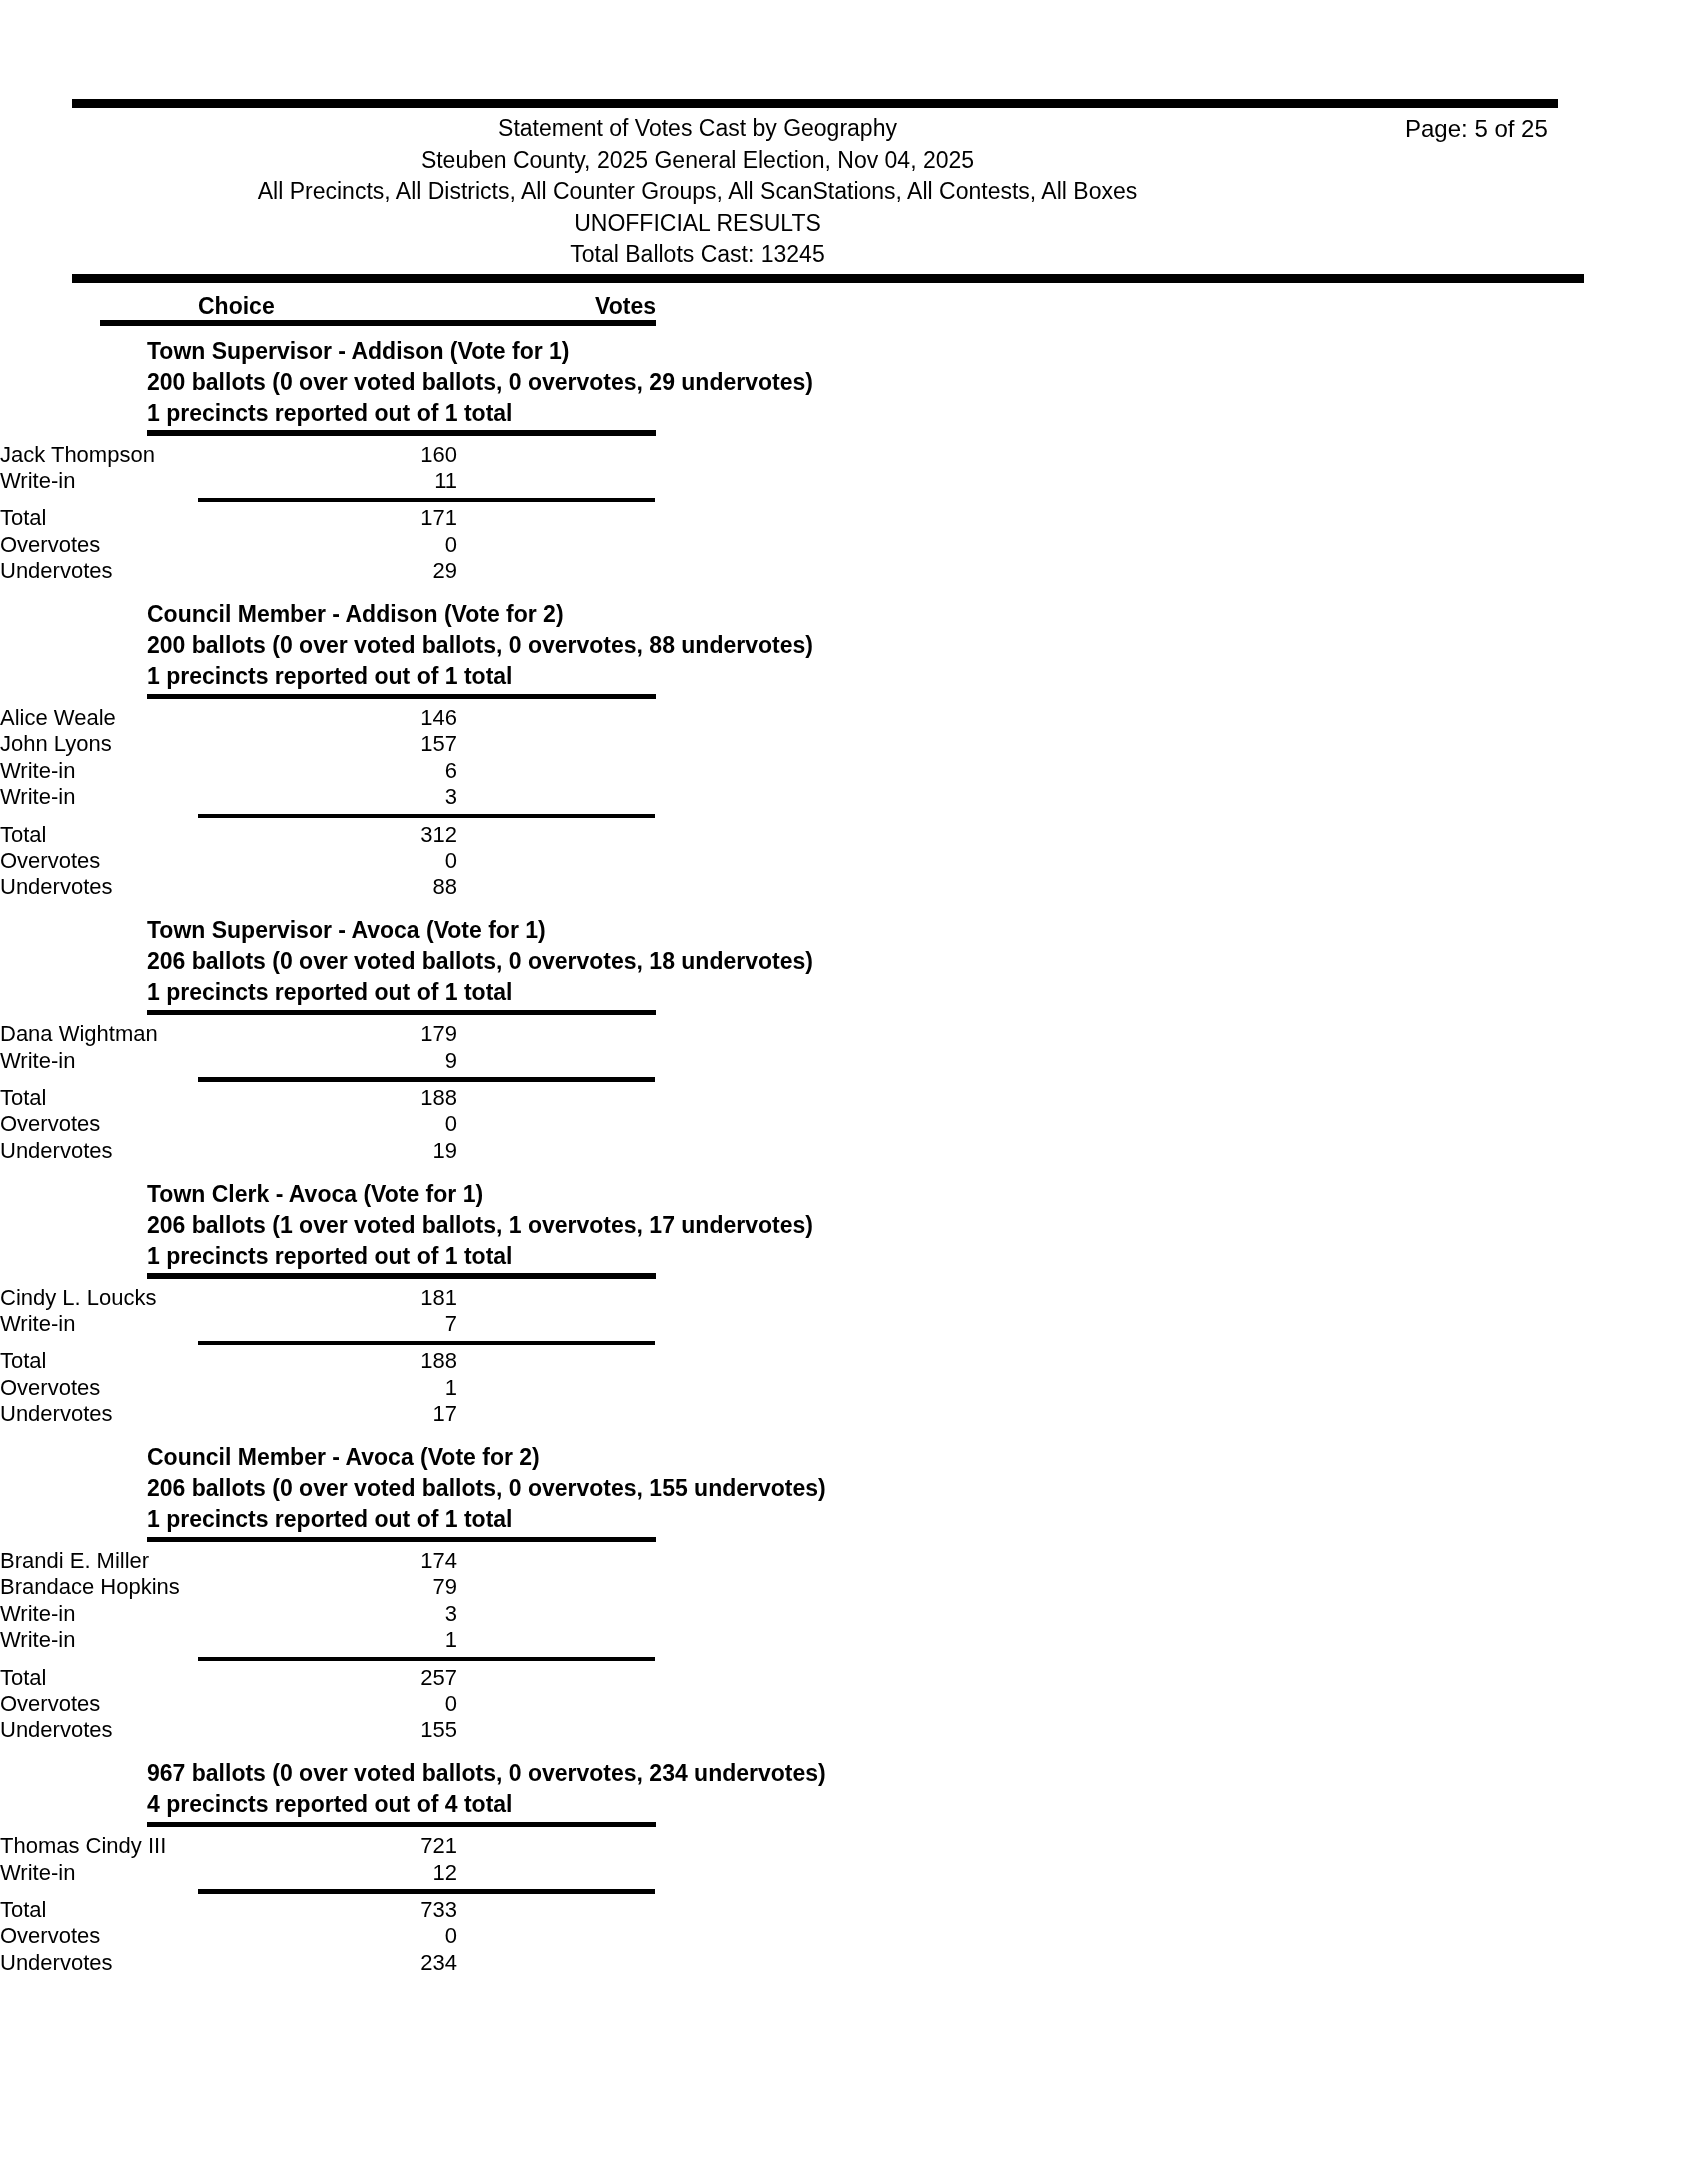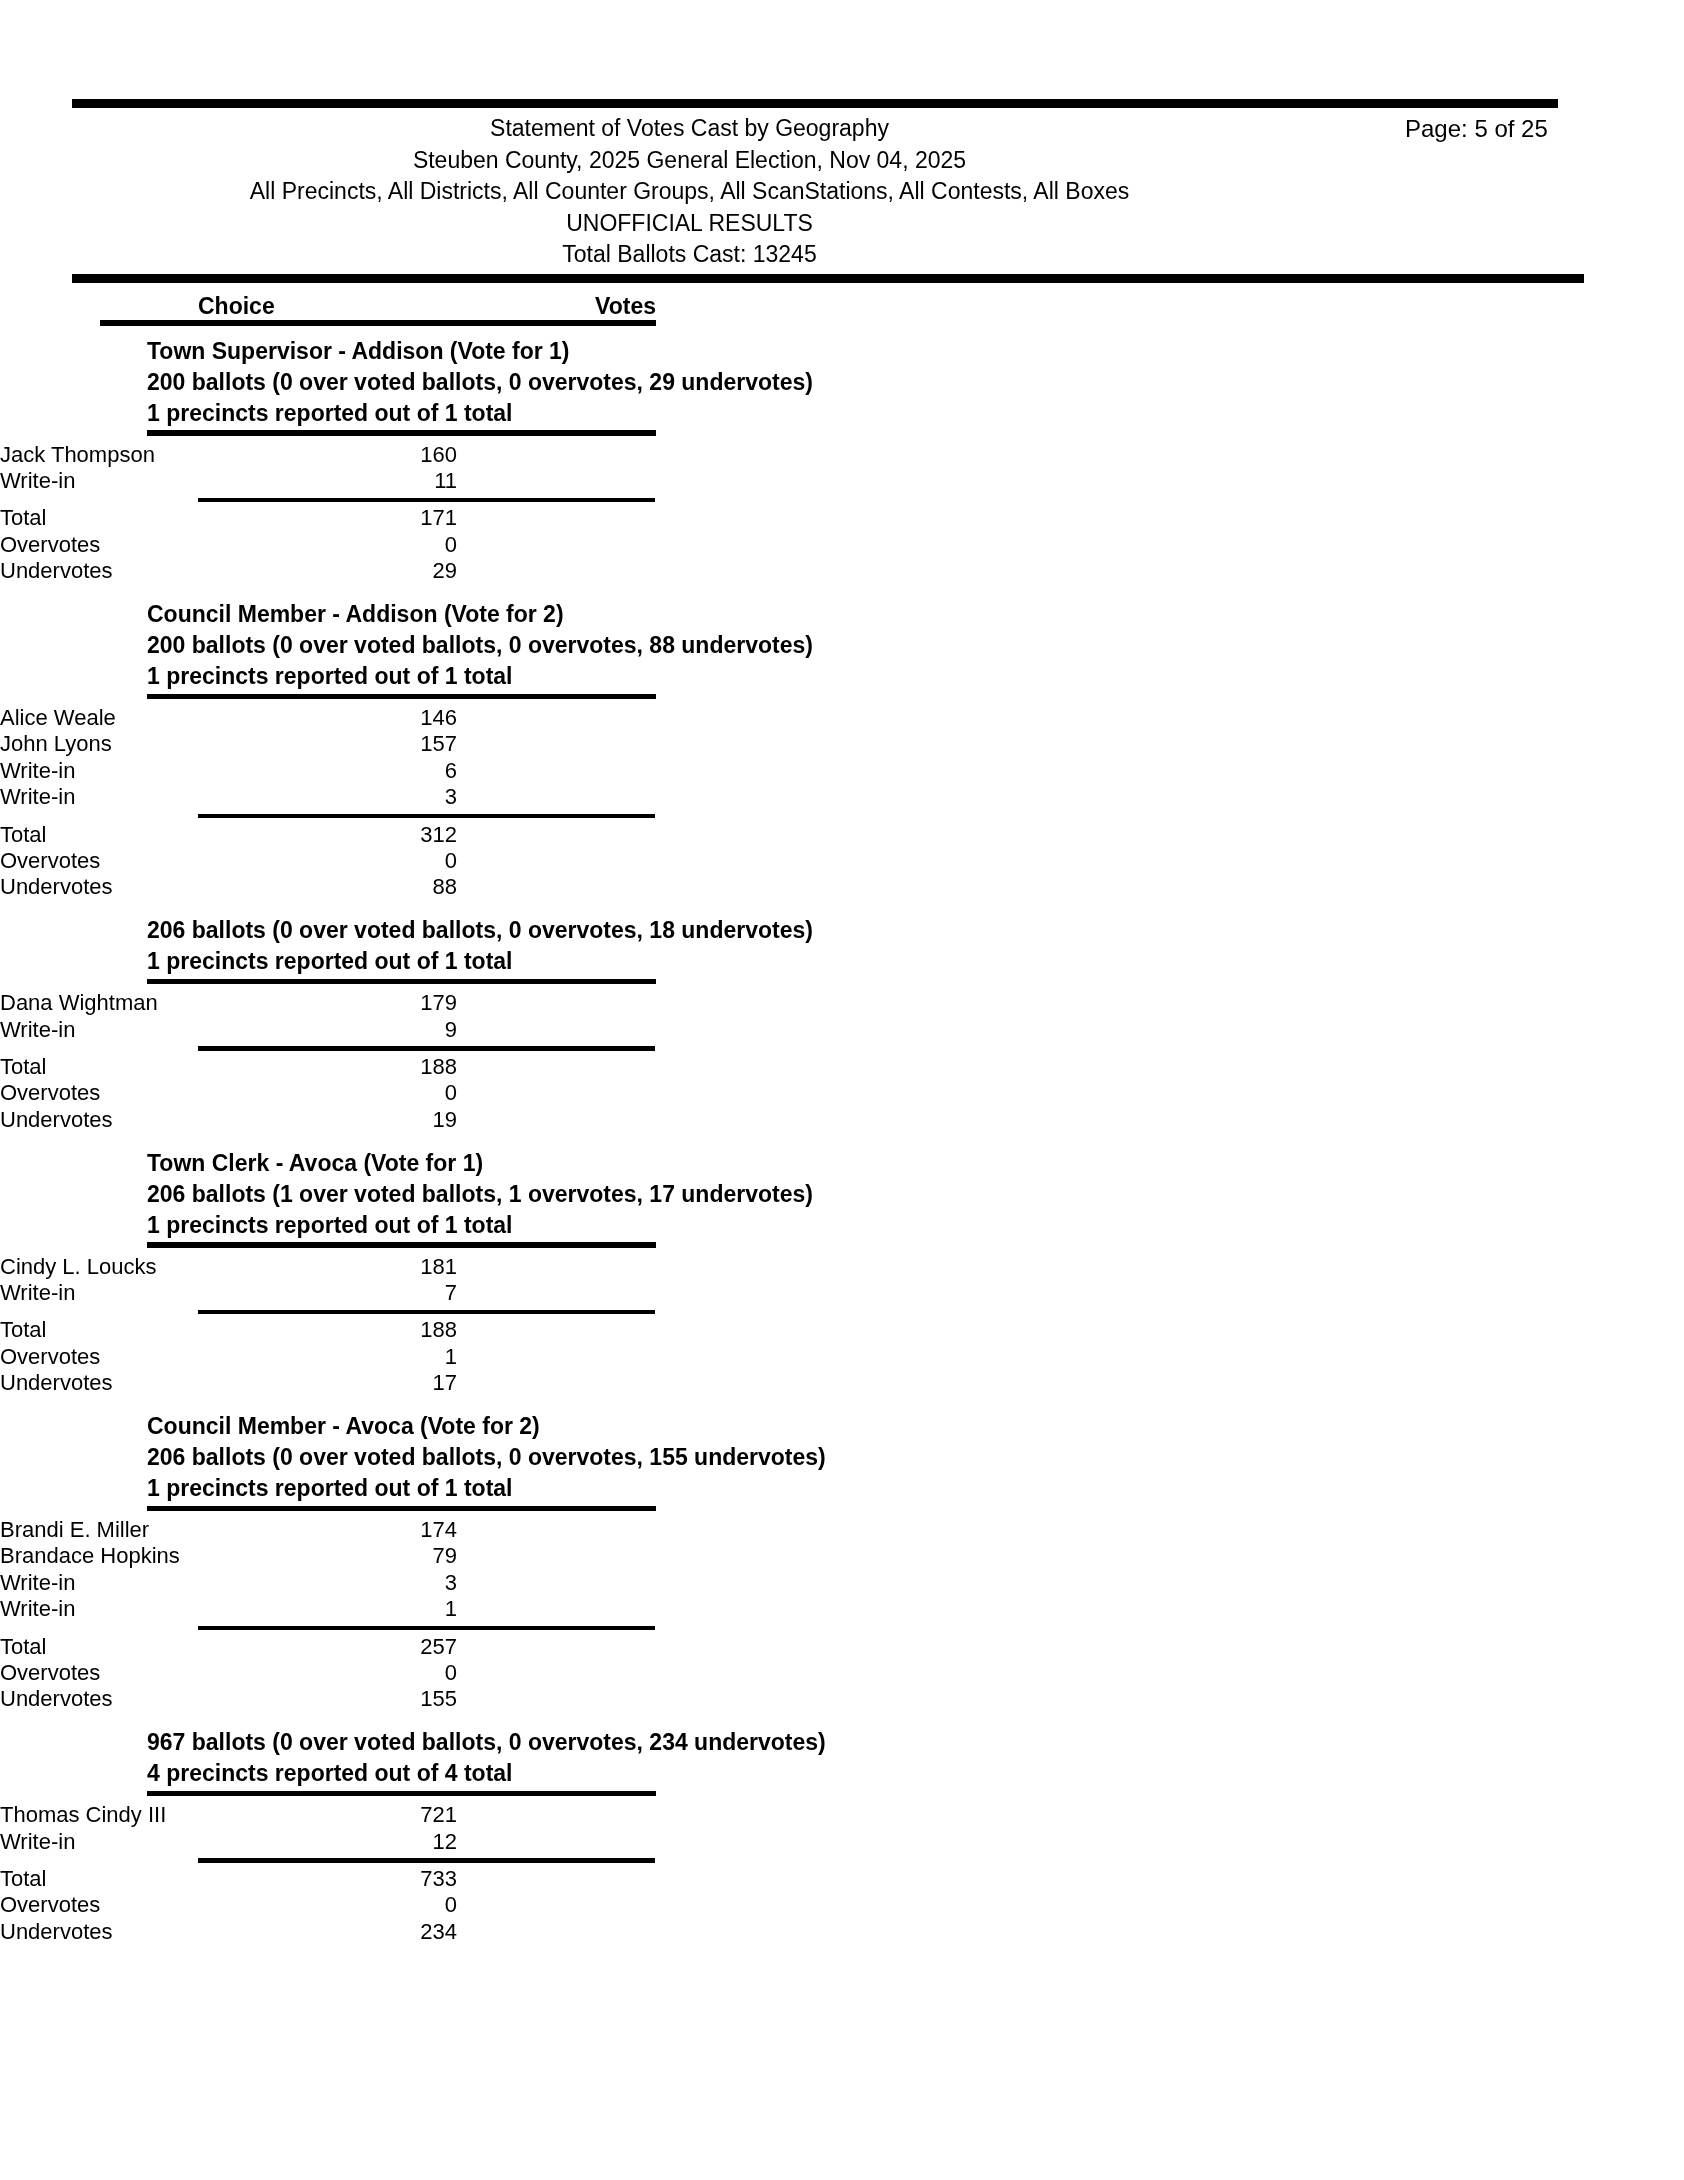--- a/index.html
+++ b/index.html
@@ -19,21 +19,21 @@
     background: #000;
   }
   .bar2 {
     position: absolute;
     left: 72px; top: 274px;
     width: 1512px; height: 9.4px;
     background: #000;
   }
   .hdr {
     position: absolute;
-    left: 76px; top: 113px;
+    left: 84px; top: 113px;
     width: 1227px;
     text-align: center;
     font-size: 23px;
     line-height: 31.5px;
     white-space: nowrap;
   }
   .pagenum {
     position: absolute;
     top: 116px; left: 1405px;
     font-size: 24px;
@@ -179,20 +179,21 @@
             <span>0</span>
           </div>
           <div class="vrow">
             <span>Undervotes</span>
             <span>88</span>
           </div>
         </div>
       </div>
 
       <div class="contest">
+        <div class="ct">Town Supervisor - Avoca (Vote for 1)</div>
         <div class="ct">206 ballots (0 over voted ballots, 0 overvotes, 18 undervotes)</div>
         <div class="ct">1 precincts reported out of 1 total</div>
         <div class="rule-a"></div>
         <div class="cands">
           <div class="vrow">
             <span>Dana Wightman</span>
             <span>179</span>
           </div>
           <div class="vrow">
             <span>Write-in</span>

